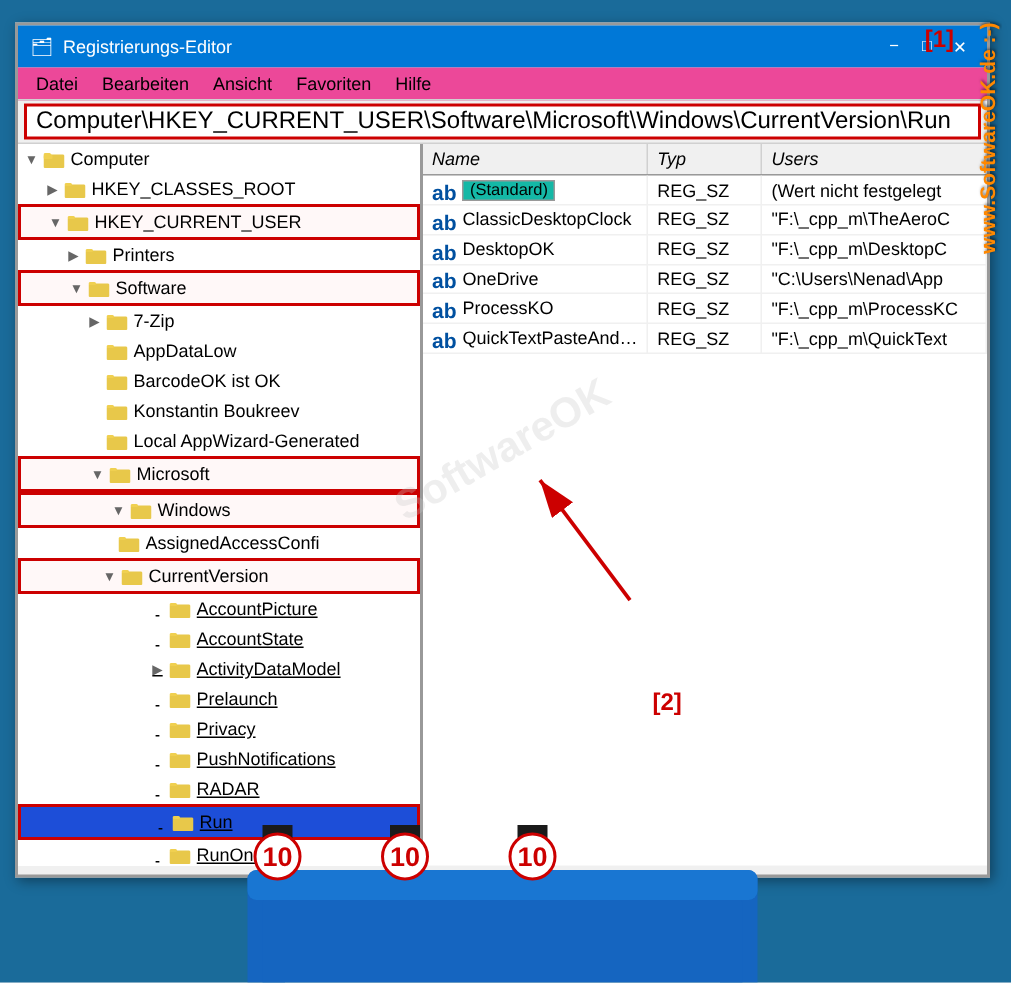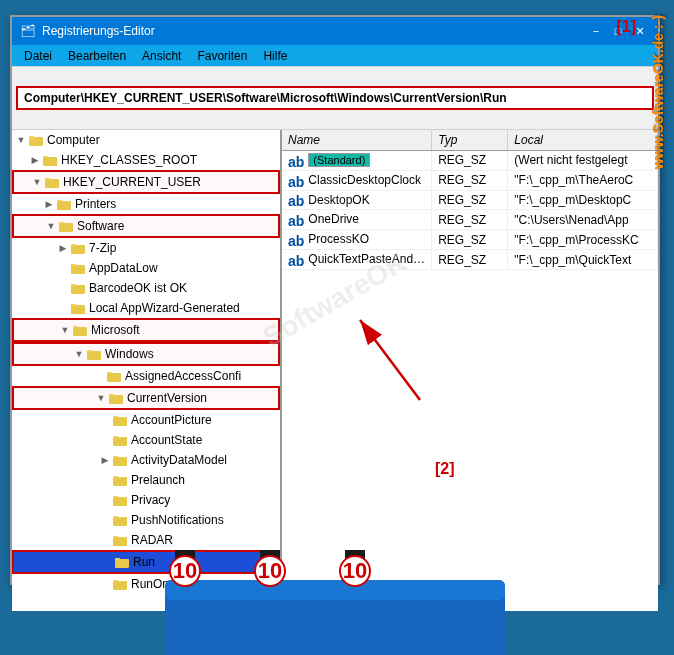--- a/index.html
+++ b/index.html
@@ -59,46 +59,45 @@
       color: white;
       cursor: pointer;
       font-size: 11px;
       display: flex;
       align-items: center;
       justify-content: center;
     }
 
     
     .menu-bar {
-      background: #0ea5e9;
+      background: #ec4899;
       height: 22px;
       display: flex;
       align-items: center;
       padding: 0 4px;
       border-bottom: 1px solid #d0d0d0;
     }
     .menu-item {
       padding: 2px 8px;
       cursor: pointer;
       font-size: 12px;
       color: #000;
     }
 
     
     .address-bar {
       background: white;
       height: 24px;
       border: 2px solid #cc0000;
-      margin: 19px 4px;
+      margin: 2px 4px;
       display: flex;
       align-items: center;
       padding: 0 6px;
-      font-size: 12px;
+      font-size: 16px;
       color: #000;
-      font-weight: bold;
     }
 
     
     .content-area {
       display: flex;
       height: calc(100% - 84px);
       border-top: 1px solid #d0d0d0;
     }
 
     
@@ -155,22 +154,22 @@
       overflow: hidden;
       text-overflow: ellipsis;
     }
 
     
     .indent-0 { padding-left: 2px; }
     .indent-1 { padding-left: 16px; }
     .indent-2 { padding-left: 30px; }
     .indent-3 { padding-left: 44px; }
     .indent-4 { padding-left: 58px; }
-    .indent-5 { padding-left: 80px; }
-    .indent-6 { padding-left: 86px; }
+    .indent-5 { padding-left: 52px; }
+    .indent-6 { padding-left: 86px; text-decoration: underline; }
 
     
     .values-panel {
       flex: 1;
       background: white;
       overflow: auto;
     }
     .values-table {
       width: 100%;
       border-collapse: collapse;
@@ -330,21 +329,21 @@
       left: 50%;
       transform: translateX(-50%);
       width: 32px;
       height: 32px;
       background: white;
       border: 2px solid #cc0000;
       border-radius: 16px;
       display: flex;
       align-items: center;
       justify-content: center;
-      font-size: 22px;
+      font-size: 18px;
       font-weight: bold;
       color: #cc0000;
     }
 
     
     .tree-panel::-webkit-scrollbar { width: 14px; }
     .tree-panel::-webkit-scrollbar-track { background: #f0f0f0; }
     .tree-panel::-webkit-scrollbar-thumb { background: #c0c0c0; border: 1px solid #999; }
   </style>
 </head>
@@ -460,20 +459,30 @@
         <span class="tree-expand">&nbsp;</span>
         <span class="folder-icon">
           <svg viewBox="0 0 14 12">
               <rect x="0" y="3" width="14" height="9" rx="1" fill="#e8c84a"></rect>
               <rect x="0" y="2" width="5" height="2" rx="1" fill="#f0d050"></rect>
             </svg>
         </span>
         <span class="tree-label">BarcodeOK ist OK</span>
       </div>
 
+      <div class="tree-item indent-3">
+        <span class="tree-expand">&nbsp;</span>
+        <span class="folder-icon">
+          <svg viewBox="0 0 14 12">
+              <rect x="0" y="3" width="14" height="9" rx="1" fill="#e8c84a"></rect>
+              <rect x="0" y="2" width="5" height="2" rx="1" fill="#f0d050"></rect>
+            </svg>
+        </span>
+        <span class="tree-label">Konstantin Boukreev</span>
+      </div>
 
       <div class="tree-item indent-3">
         <span class="tree-expand">&nbsp;</span>
         <span class="folder-icon">
           <svg viewBox="0 0 14 12">
               <rect x="0" y="3" width="14" height="9" rx="1" fill="#e8c84a"></rect>
               <rect x="0" y="2" width="5" height="2" rx="1" fill="#f0d050"></rect>
             </svg>
         </span>
         <span class="tree-label">Local AppWizard-Generated</span>
@@ -626,21 +635,21 @@
 
     <div class="values-panel">
 
       <div class="watermark-diagonal">SoftwareOK</div>
 
       <table class="values-table">
         <thead>
           <tr>
             <th>Name</th>
             <th>Typ</th>
-            <th>Local</th>
+            <th>Users</th>
           </tr>
         </thead>
         <tbody>
           <tr>
             <td>
               <span class="reg-icon">ab</span>
               <span class="standard-value">(Standard)</span>
             </td>
             <td>REG_SZ</td>
             <td>(Wert nicht festgelegt</td>

